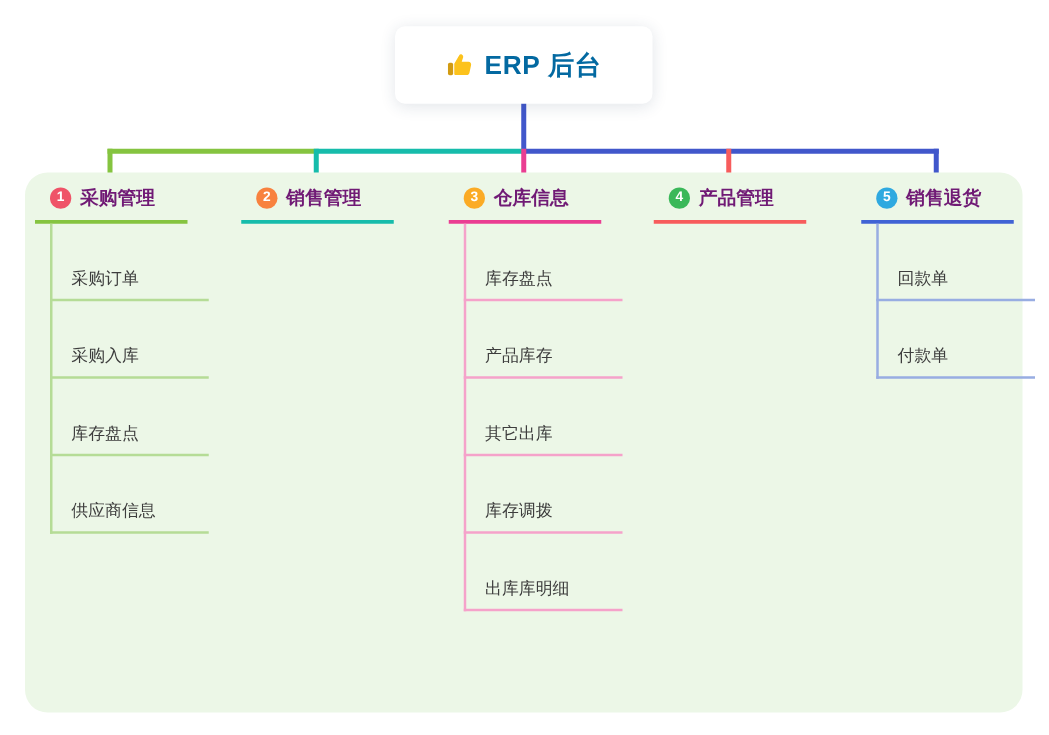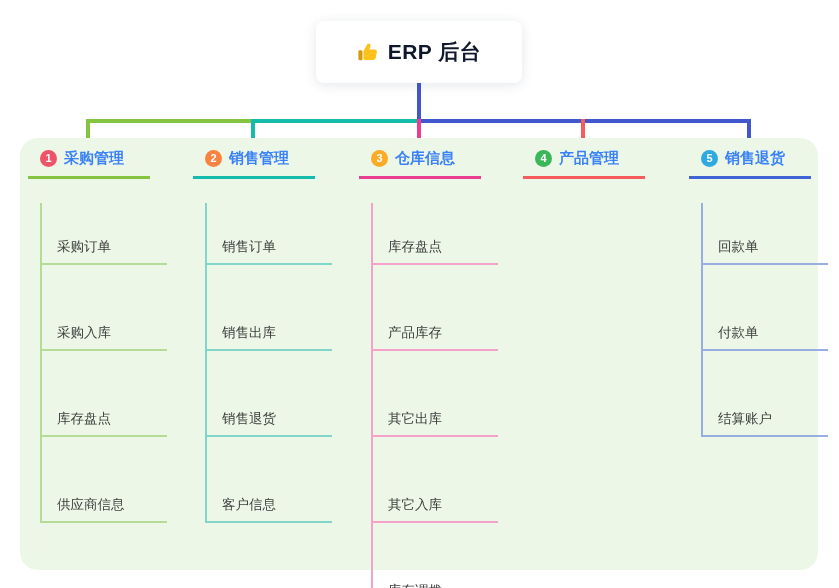--- a/index.html
+++ b/index.html
@@ -6,21 +6,21 @@
   body{font-family:"Liberation Sans","DejaVu Sans",sans-serif;}
   .stage{position:relative;width:839px;height:588px;background:#ffffff;overflow:hidden;}
 
   
   .root-card{
     position:absolute;left:316px;top:21px;width:206px;height:62px;
     background:#ffffff;border-radius:8px;
     box-shadow:0 2px 12px rgba(40,60,90,.13);
     display:flex;align-items:center;justify-content:center;gap:9px;
   }
-  .root-title{font-size:21px;font-weight:600;color:#0f172a;letter-spacing:.5px;}
+  .root-title{font-size:21px;font-weight:600;color:#0369a1;letter-spacing:.5px;}
 
   
   .line{position:absolute;}
   .root-line{left:417px;top:81px;width:4px;height:42px;}
   .bus{top:119px;height:4px;}
   .bus1{left:86px;width:167px;}
   .bus2{left:253px;width:166px;}
   .bus3{left:419px;width:332px;}
   .drop{top:119px;width:4px;height:24px;}
   .drop1{left:86px;}
@@ -43,32 +43,32 @@
   .branch-header{
     display:flex;align-items:center;box-sizing:border-box;
     width:122px;padding:2px 0 8px 12px;
     border-bottom:3px solid var(--line);
   }
   .badge{
     width:17px;height:17px;border-radius:50%;background:var(--badge);
     color:#fff;font-size:11px;font-weight:700;line-height:17px;text-align:center;
     flex:0 0 17px;
   }
-  .branch-title{margin-left:7px;font-size:15px;font-weight:600;color:#3b82f6;white-space:nowrap;}
+  .branch-title{margin-left:7px;font-size:15px;font-weight:600;color:#701a75;white-space:nowrap;}
 
   .branch-list{position:relative;list-style:none;margin:0 0 0 12px;padding:0;}
   .branch-list::before{
     content:"";position:absolute;left:0;top:0;height:100%;width:1.5px;
     background:var(--itemline);
   }
   .branch-list li{
     height:53px;display:flex;align-items:flex-end;width:fit-content;min-width:88px;
     border-bottom:2px solid var(--itemline);
     padding:0 22px 7px 17px;
-    font-size:13.5px;color:#3d3d3d;white-space:nowrap;margin-top:24px;
+    font-size:13.5px;color:#3d3d3d;white-space:nowrap;
   }
 </style>
 </head>
 <body>
 
 <div class="stage">
 
   <div class="line root-line" style="background: rgb(65, 87, 203);"></div>
   <div class="line bus bus1" style="background: rgb(133, 196, 64);"></div>
   <div class="line bus bus2" style="background: rgb(22, 188, 171);"></div>
@@ -102,55 +102,47 @@
         <li>库存盘点</li>
         <li>供应商信息</li>
       </ul>
   </div>
 
   <div class="branch b2" style="--line: #16bcab; --itemline: #82d5cb; --badge: #f8823f;">
     <div class="branch-header">
       <span class="badge">2</span>
       <span class="branch-title">销售管理</span>
     </div>
-    <ul class="branch-list">
-        <li>销售订单</li>
-        <li>销售出库</li>
-        <li>销售退货</li>
-        <li>客户信息</li>
-      </ul>
   </div>
 
   <div class="branch b3" style="--line: #ea3e92; --itemline: #f5a2ca; --badge: #fbab25;">
     <div class="branch-header">
       <span class="badge">3</span>
       <span class="branch-title">仓库信息</span>
     </div>
     <ul class="branch-list">
         <li>库存盘点</li>
         <li>产品库存</li>
         <li>其它出库</li>
-        <li>其它入库</li>
         <li>库存调拨</li>
         <li>出库库明细</li>
       </ul>
   </div>
 
   <div class="branch b4" style="--line: #f75c5c; --itemline: #f9a2a2; --badge: #3ab859;">
     <div class="branch-header">
       <span class="badge">4</span>
       <span class="branch-title">产品管理</span>
     </div>
   </div>
 
   <div class="branch b5" style="--line: #4063d5; --itemline: #98ade2; --badge: #2fa9e0;">
     <div class="branch-header">
       <span class="badge">5</span>
       <span class="branch-title">销售退货</span>
     </div>
     <ul class="branch-list">
         <li>回款单</li>
         <li>付款单</li>
-        <li>结算账户</li>
       </ul>
   </div>
 
 </div>
 
 </body></html>

